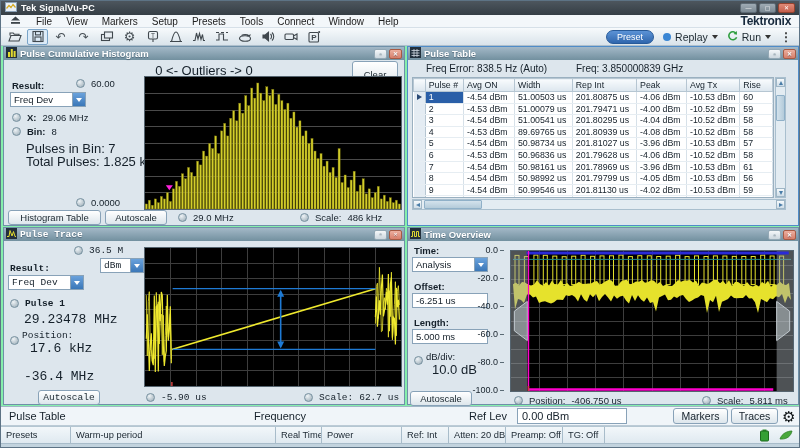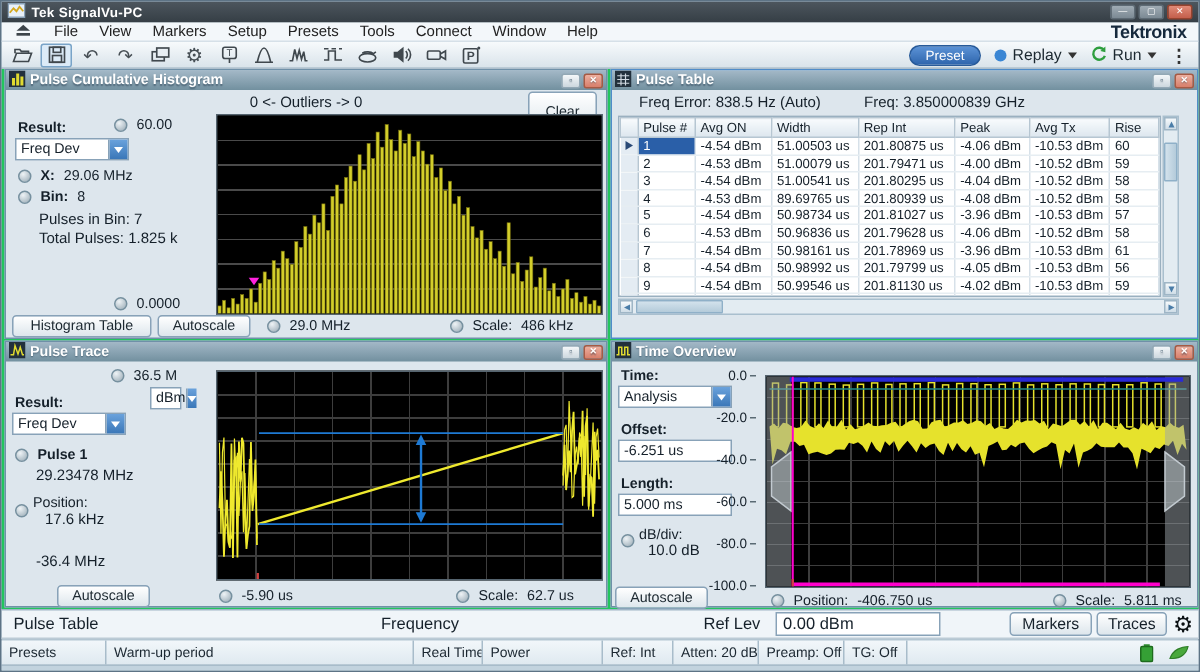--- a/index.html
+++ b/index.html
@@ -19,29 +19,29 @@
   .tbtn.selected{border-color:#7aa4c8;background:#dcebf8;}
   .tbtn svg{stroke:#40484e;fill:none;stroke-width:1.1;}
   .glyph{font-size:12px;color:#474f55;line-height:1;}
   .tb-right{margin-left:auto;display:flex;align-items:center;gap:9px;padding-right:4px;}
   .preset-pill{background:linear-gradient(#5c93d6,#2f66ad);color:#fff;font-size:9px;padding:1px 10px;border-radius:8px;border:1px solid #275a99;}
   .ddgroup{display:flex;align-items:center;gap:4px;font-size:10.5px;color:#1c2830;}
   .dot{width:8px;height:8px;border-radius:50%;background:#3a86d4;display:inline-block;}
   .car{width:0;height:0;border-left:3.5px solid transparent;border-right:3.5px solid transparent;border-top:4px solid #333;display:inline-block;}
   .kebab{font-size:12px;font-weight:700;color:#333;}
   
-  .workspace{position:absolute;top:45px;left:0;width:800px;height:360px;background:#22c55e;}
+  .workspace{position:absolute;top:45px;left:0;width:800px;height:360px;background:#86efac;}
   .panel{position:absolute;border:1px solid #6f90a8;background:#dde6ed;}
   .ptitle{height:13px;background:linear-gradient(#a3b8c7,#72909f);display:flex;align-items:center;gap:3px;padding:0 2px;color:#fff;font-size:9.5px;font-weight:700;text-shadow:0 1px 1px rgba(20,40,60,.45);}
   .pbtns{margin-left:auto;display:flex;gap:2px;}
   .pbtn{width:13px;height:10px;border-radius:2px;background:linear-gradient(#f4f7f9,#ccd7de);border:1px solid #93a8b5;color:#5c7382;font-size:6px;line-height:8px;text-align:center;}
   .pbtn.pclose{background:linear-gradient(#ecaf9f,#d87f6b);border-color:#a65a44;color:#fff;}
   .pbody{position:relative;width:100%;height:calc(100% - 13px);}
   .lbl{position:absolute;font-size:9.5px;font-weight:700;color:#15202a;white-space:nowrap;}
-  .txt{position:absolute;font-size:10px;color:#15202a;white-space:nowrap;}
+  .txt{position:absolute;font-size:13px;color:#15202a;white-space:nowrap;}
   .row{position:absolute;display:flex;align-items:center;gap:6px;white-space:nowrap;font-size:9.5px;}
   .knob{display:inline-block;width:9px;height:9px;border-radius:50%;background:radial-gradient(circle at 35% 30%,#eef3f6,#97a9b4);border:1px solid #76909f;flex:none;}
   .dd{position:absolute;height:15px;background:#fff;border:1px solid #88a2b8;display:flex;align-items:center;font-size:9.5px;padding-left:3px;}
   .ddbtn{margin-left:auto;width:13px;height:100%;background:linear-gradient(#6aa2dc,#3a77b8);display:flex;align-items:center;justify-content:center;border-left:1px solid #88a2b8;}
   .ddbtn .car{border-top-color:#fff;border-left-width:3px;border-right-width:3px;}
   .inp{position:absolute;height:15px;background:#fff;border:1px solid #88a2b8;font-size:9.5px;display:flex;align-items:center;padding-left:3px;}
   .btn{position:absolute;display:flex;align-items:center;justify-content:center;font-size:9.5px;background:linear-gradient(#ffffff,#dde6ec);border:1px solid #88a2b8;border-radius:3px;color:#1c2830;}
   .chart{position:absolute;background:#000;border:1px solid #55646f;}
   
   .freqline{position:absolute;font-size:10px;color:#15202a;white-space:nowrap;}
@@ -520,38 +520,38 @@
             </span>
           <span class="hthumb"></span>
           <span class="spacer"></span>
           <span class="sbtn">
               <span class="tri-rt"></span>
             </span>
         </div>
       </div>
     </div>
 
-    <div class="panel" style="left:2px;top:181px;width:402px;height:178px;">
+    <div class="panel" style="left:2px;top:181px;width:402px;height:178px;font-family:Liberation Mono, monospace;">
       <div class="ptitle">
         <span><svg width="11" height="11">
               <rect width="11" height="11" fill="#22303c"></rect>
               <polyline points="1,8.5 3,8.5 4,2.5 6,8 7.5,3.5 9,8.5 10,8.5" stroke="#e0da30" fill="none" stroke-width="1"></polyline>
             </svg></span>
         <span>Pulse Trace</span>
         <span class="pbtns">
             <span class="pbtn">▫</span>
             <span class="pbtn pclose">✕</span>
           </span>
       </div>
       <div class="pbody">
         <div class="row" style="left:70px;top:4px;">
           <span class="knob"></span>
           <span>36.5 M</span>
         </div>
-        <div class="dd" style="left:96px;top:17px;width:21px;">
+        <div class="dd" style="left:96px;top:17px;width:44px;">
           <span>dBm</span>
           <span class="ddbtn">
               <span class="car"></span>
             </span>
         </div>
         <div class="lbl" style="left:6px;top:22px;">Result:</div>
         <div class="dd" style="left:4px;top:34px;width:76px;">
           <span>Freq Dev</span>
           <span class="ddbtn">
               <span class="car"></span>

